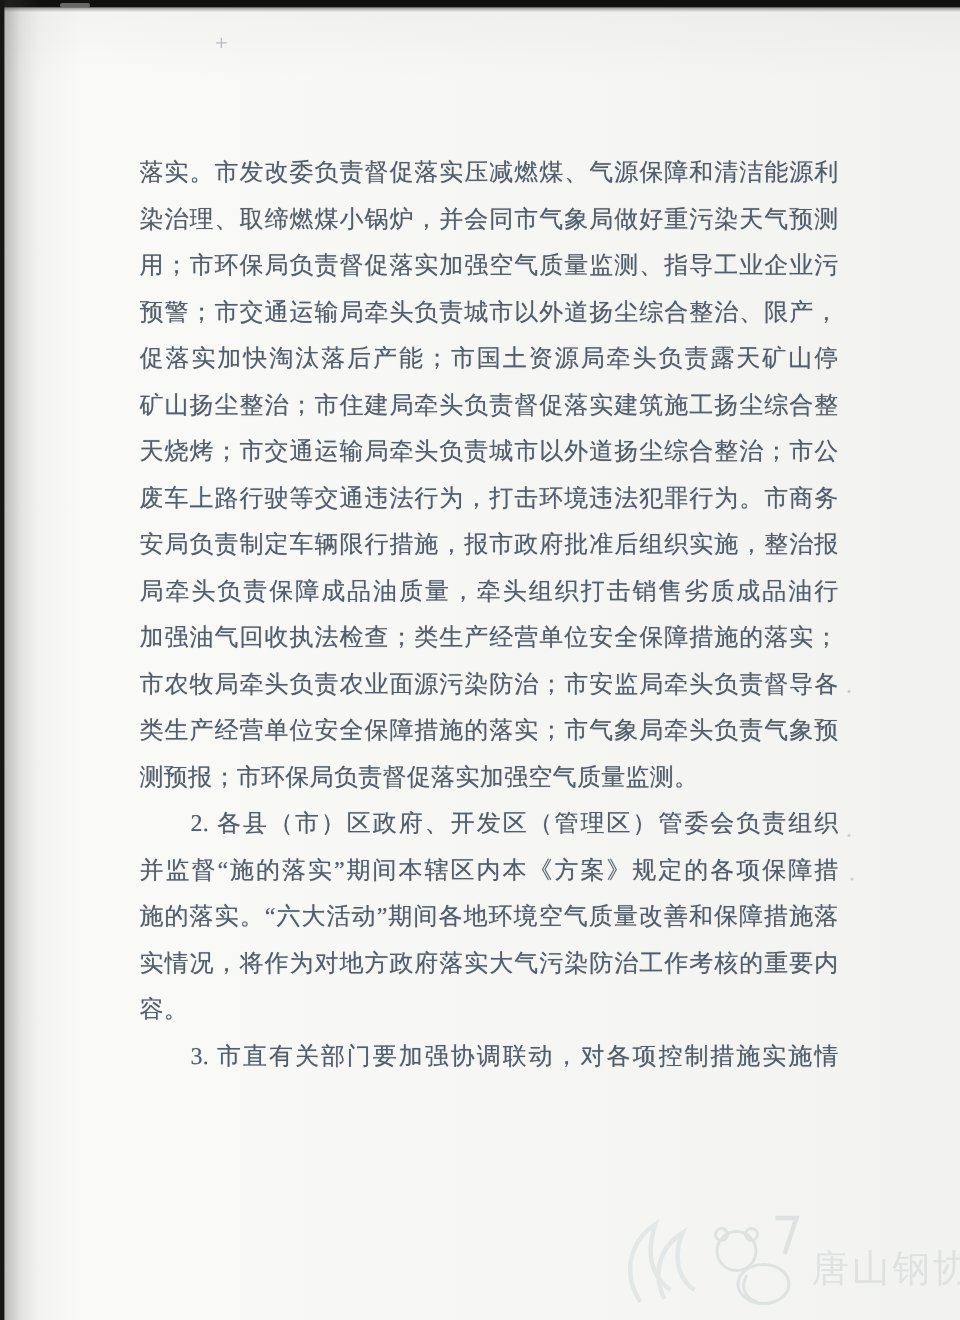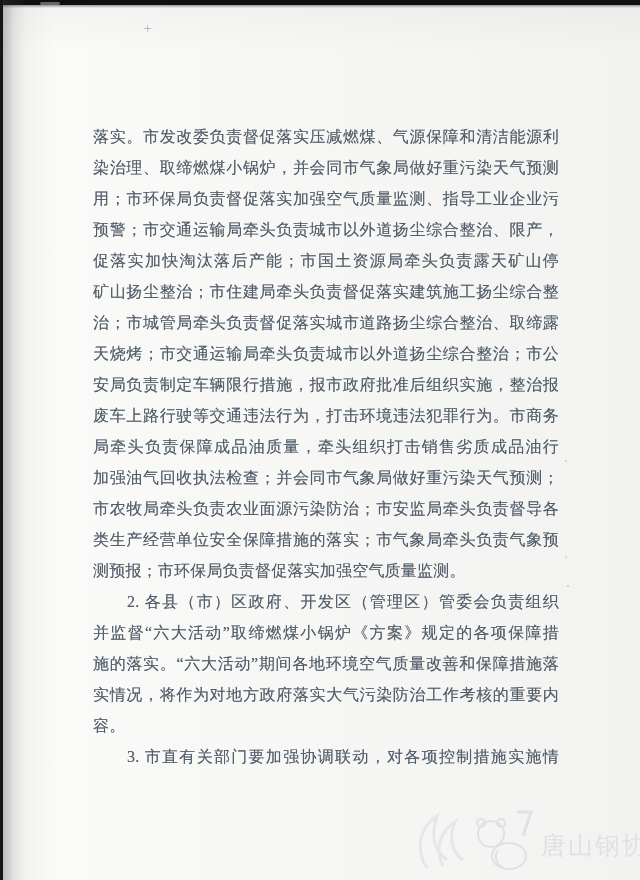--- a/index.html
+++ b/index.html
@@ -18,21 +18,21 @@
   
   .edge-top{position:absolute;left:0;top:0;width:640px;height:5px;background:#101010;}
   .edge-top-fade{position:absolute;left:0;top:5px;width:640px;height:3px;background:linear-gradient(180deg,rgba(40,40,40,.45),rgba(40,40,40,0));}
   .edge-left{position:absolute;left:0;top:0;width:3px;height:880px;background:#161616;}
   .spine-shadow{position:absolute;left:3px;top:0;width:24px;height:880px;
     background:linear-gradient(90deg,rgba(70,70,70,.28),rgba(120,120,120,.10) 45%,rgba(160,160,160,0));}
   .bar-smudge{position:absolute;left:40px;top:2px;width:20px;height:3px;background:#8f8f8f;opacity:.7;border-radius:2px;}
 
   
   .text-block{
-    position:absolute;left:93px;top:121px;width:466px;
+    position:absolute;left:93px;top:100px;width:466px;
     color:#525e6b;
     font-size:16px;
     letter-spacing:.2px;
     text-shadow:0 0 .5px rgba(82,94,107,.55);
   }
   .ln{
     height:31px;line-height:31px;
     text-align:justify;text-align-last:left;
     text-justify:inter-character;
     overflow:hidden;white-space:normal;
@@ -63,31 +63,30 @@
   <span class="artifact-plus">+</span>
   <div class="speck"></div>
 
   <div class="text-block">
     <div class="ln fill">落实。市发改委负责督促落实压减燃煤、气源保障和清洁能源利</div>
     <div class="ln fill">染治理、取缔燃煤小锅炉，并会同市气象局做好重污染天气预测</div>
     <div class="ln fill">用；市环保局负责督促落实加强空气质量监测、指导工业企业污</div>
     <div class="ln fill">预警；市交通运输局牵头负责城市以外道扬尘综合整治、限产，督</div>
     <div class="ln fill">促落实加快淘汰落后产能；市国土资源局牵头负责露天矿山停产、</div>
     <div class="ln fill">矿山扬尘整治；市住建局牵头负责督促落实建筑施工扬尘综合整</div>
-    <div class="ln fill">治；市城管局牵头负责督促落实城市道路扬尘综合整治、取缔露</div>
     <div class="ln fill">天烧烤；市交通运输局牵头负责城市以外道扬尘综合整治；市公</div>
+    <div class="ln fill">废车上路行驶等交通违法行为，打击环境违法犯罪行为。市商务</div>
     <div class="ln fill">安局负责制定车辆限行措施，报市政府批准后组织实施，整治报</div>
-    <div class="ln fill">废车上路行驶等交通违法行为，打击环境违法犯罪行为。市商务</div>
     <div class="ln fill">局牵头负责保障成品油质量，牵头组织打击销售劣质成品油行为，</div>
-    <div class="ln fill">加强油气回收执法检查；并会同市气象局做好重污染天气预测；</div>
+    <div class="ln fill">加强油气回收执法检查；类生产经营单位安全保障措施的落实；</div>
     <div class="ln fill">市农牧局牵头负责农业面源污染防治；市安监局牵头负责督导各</div>
     <div class="ln fill">类生产经营单位安全保障措施的落实；市气象局牵头负责气象预</div>
     <div class="ln">测预报；市环保局负责督促落实加强空气质量监测。</div>
     <div class="ln fill indent">2. 各县（市）区政府、开发区（管理区）管委会负责组织</div>
-    <div class="ln fill">并监督“六大活动”取缔燃煤小锅炉《方案》规定的各项保障措</div>
+    <div class="ln fill">并监督“施的落实”期间本辖区内本《方案》规定的各项保障措</div>
     <div class="ln fill">施的落实。“六大活动”期间各地环境空气质量改善和保障措施落</div>
     <div class="ln fill">实情况，将作为对地方政府落实大气污染防治工作考核的重要内</div>
     <div class="ln">容。</div>
     <div class="ln fill indent">3. 市直有关部门要加强协调联动，对各项控制措施实施情</div>
   </div>
 
   <div class="watermark">
     <svg width="230" height="74" viewBox="0 0 230 74" xmlns="http://www.w3.org/2000/svg">
 
       <g stroke="#e3e6e6" stroke-width="3" fill="none">

